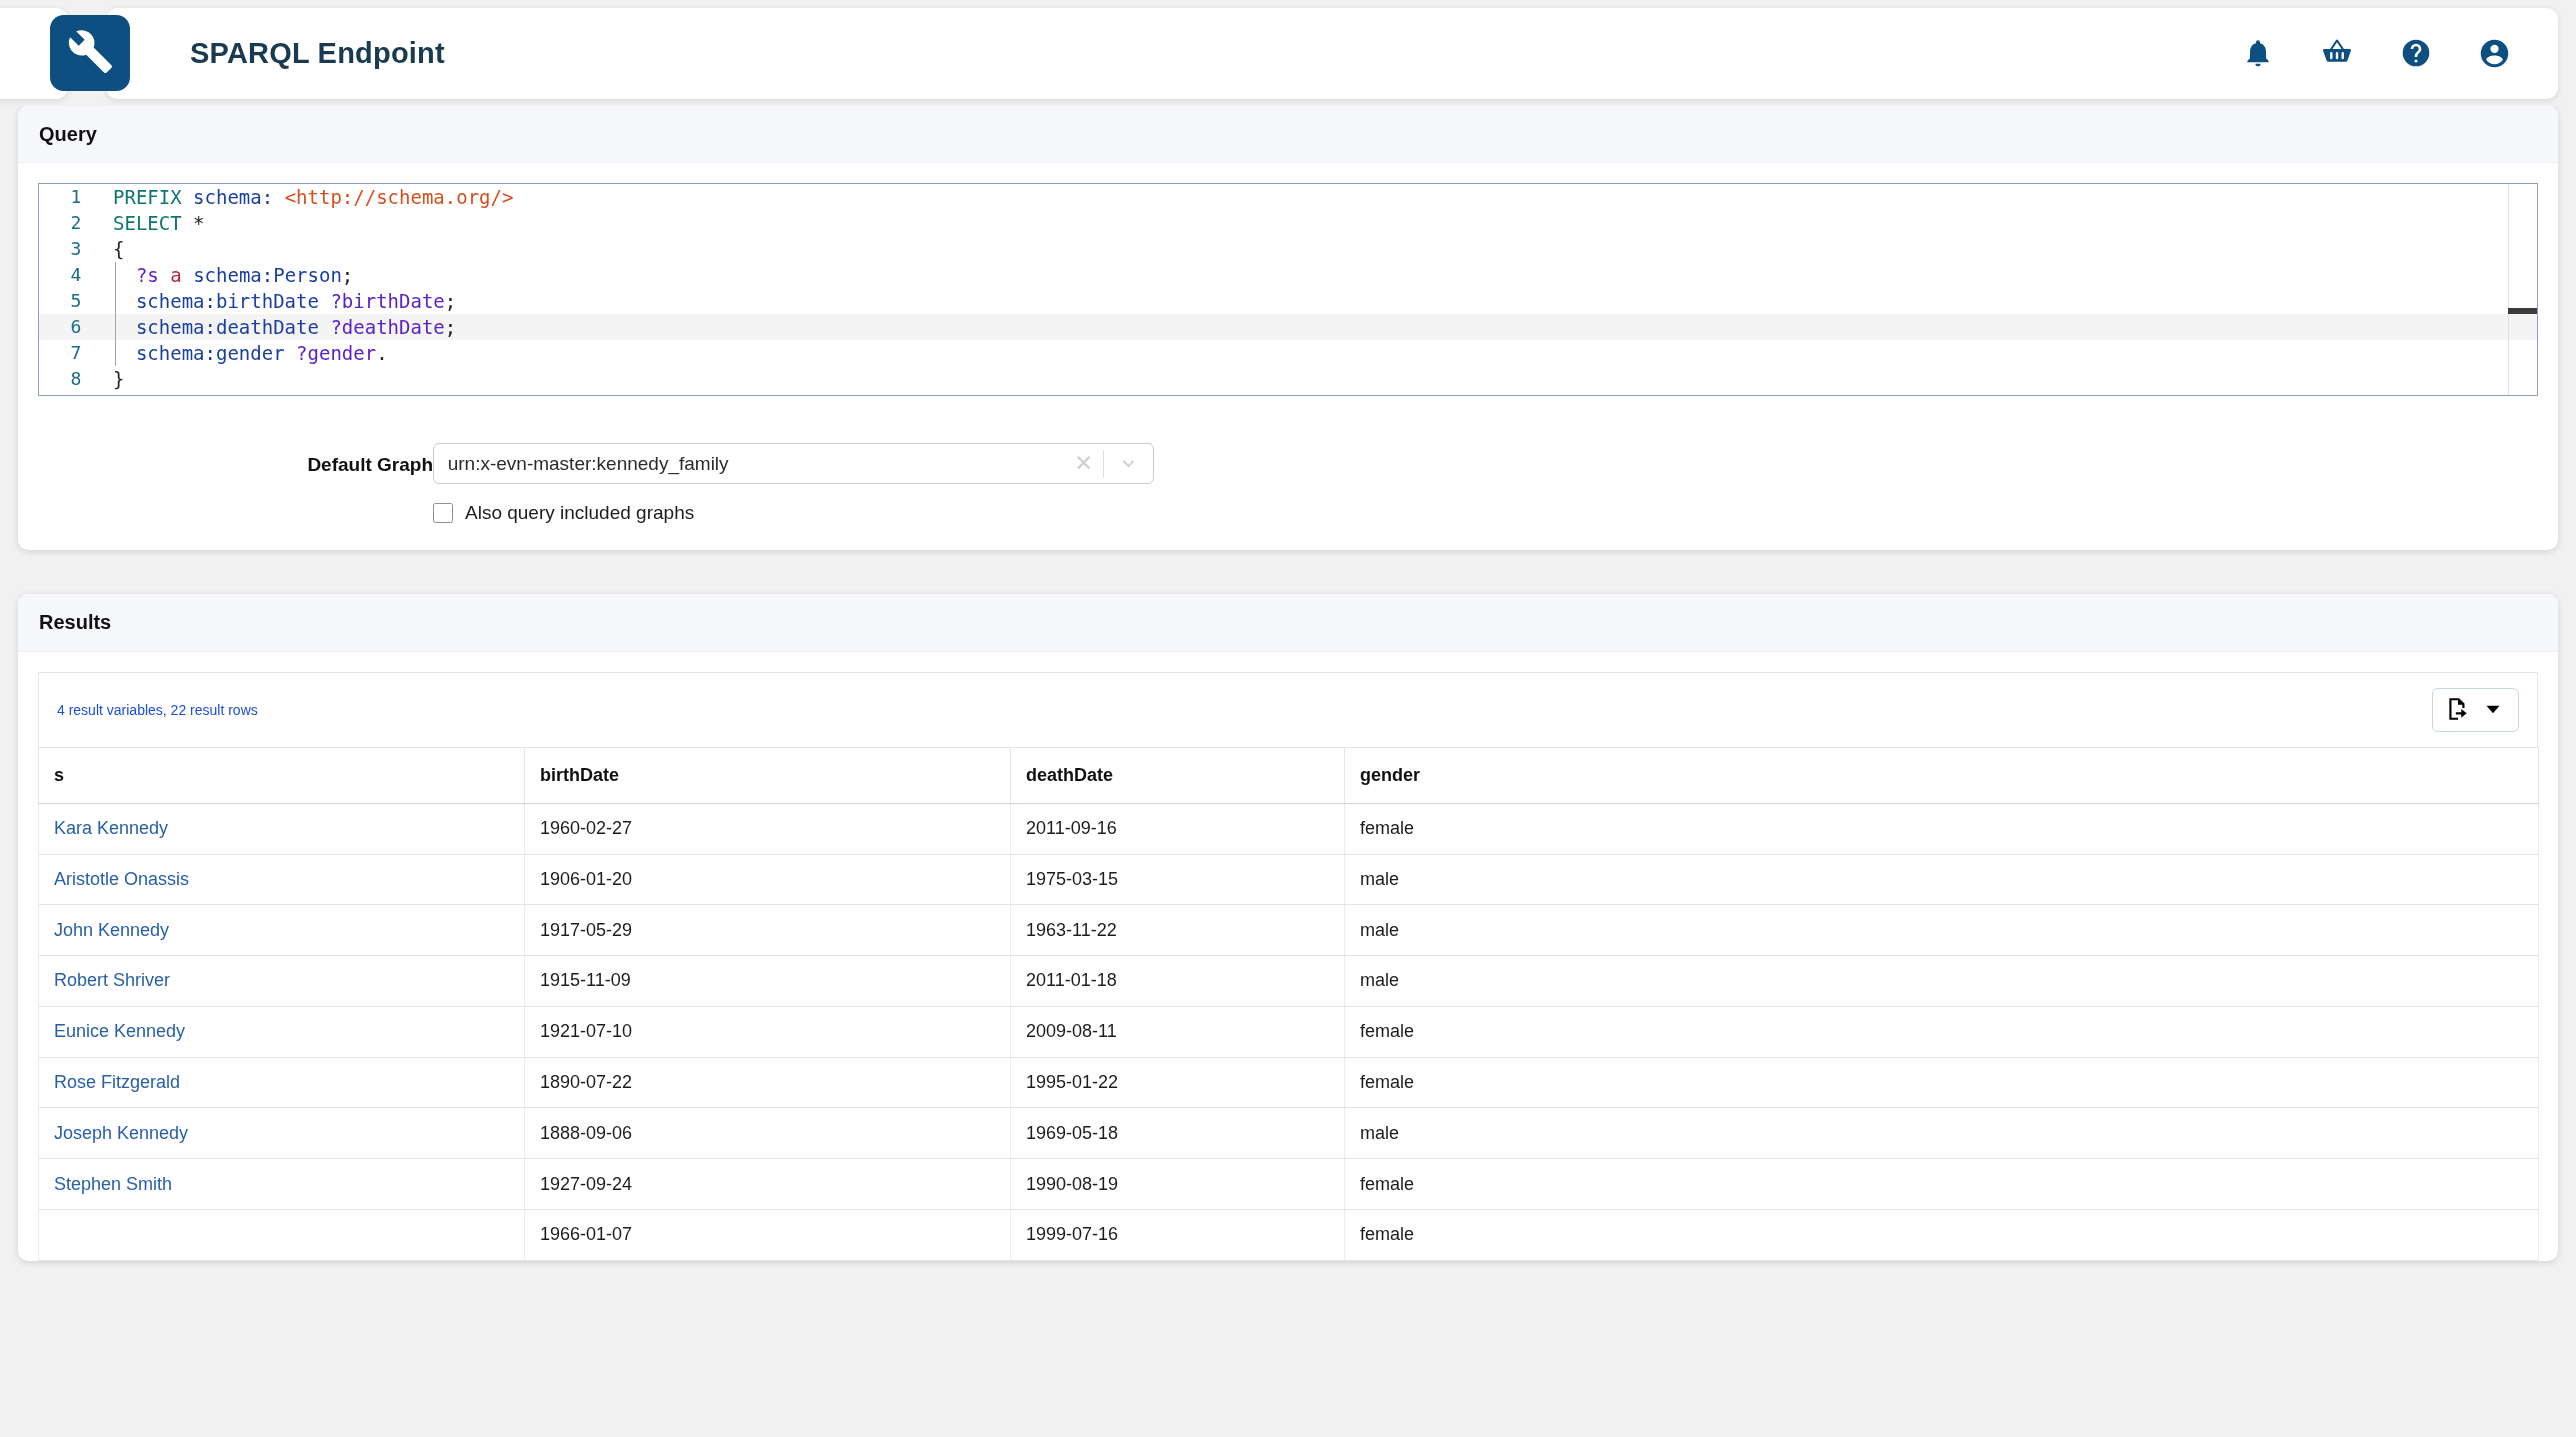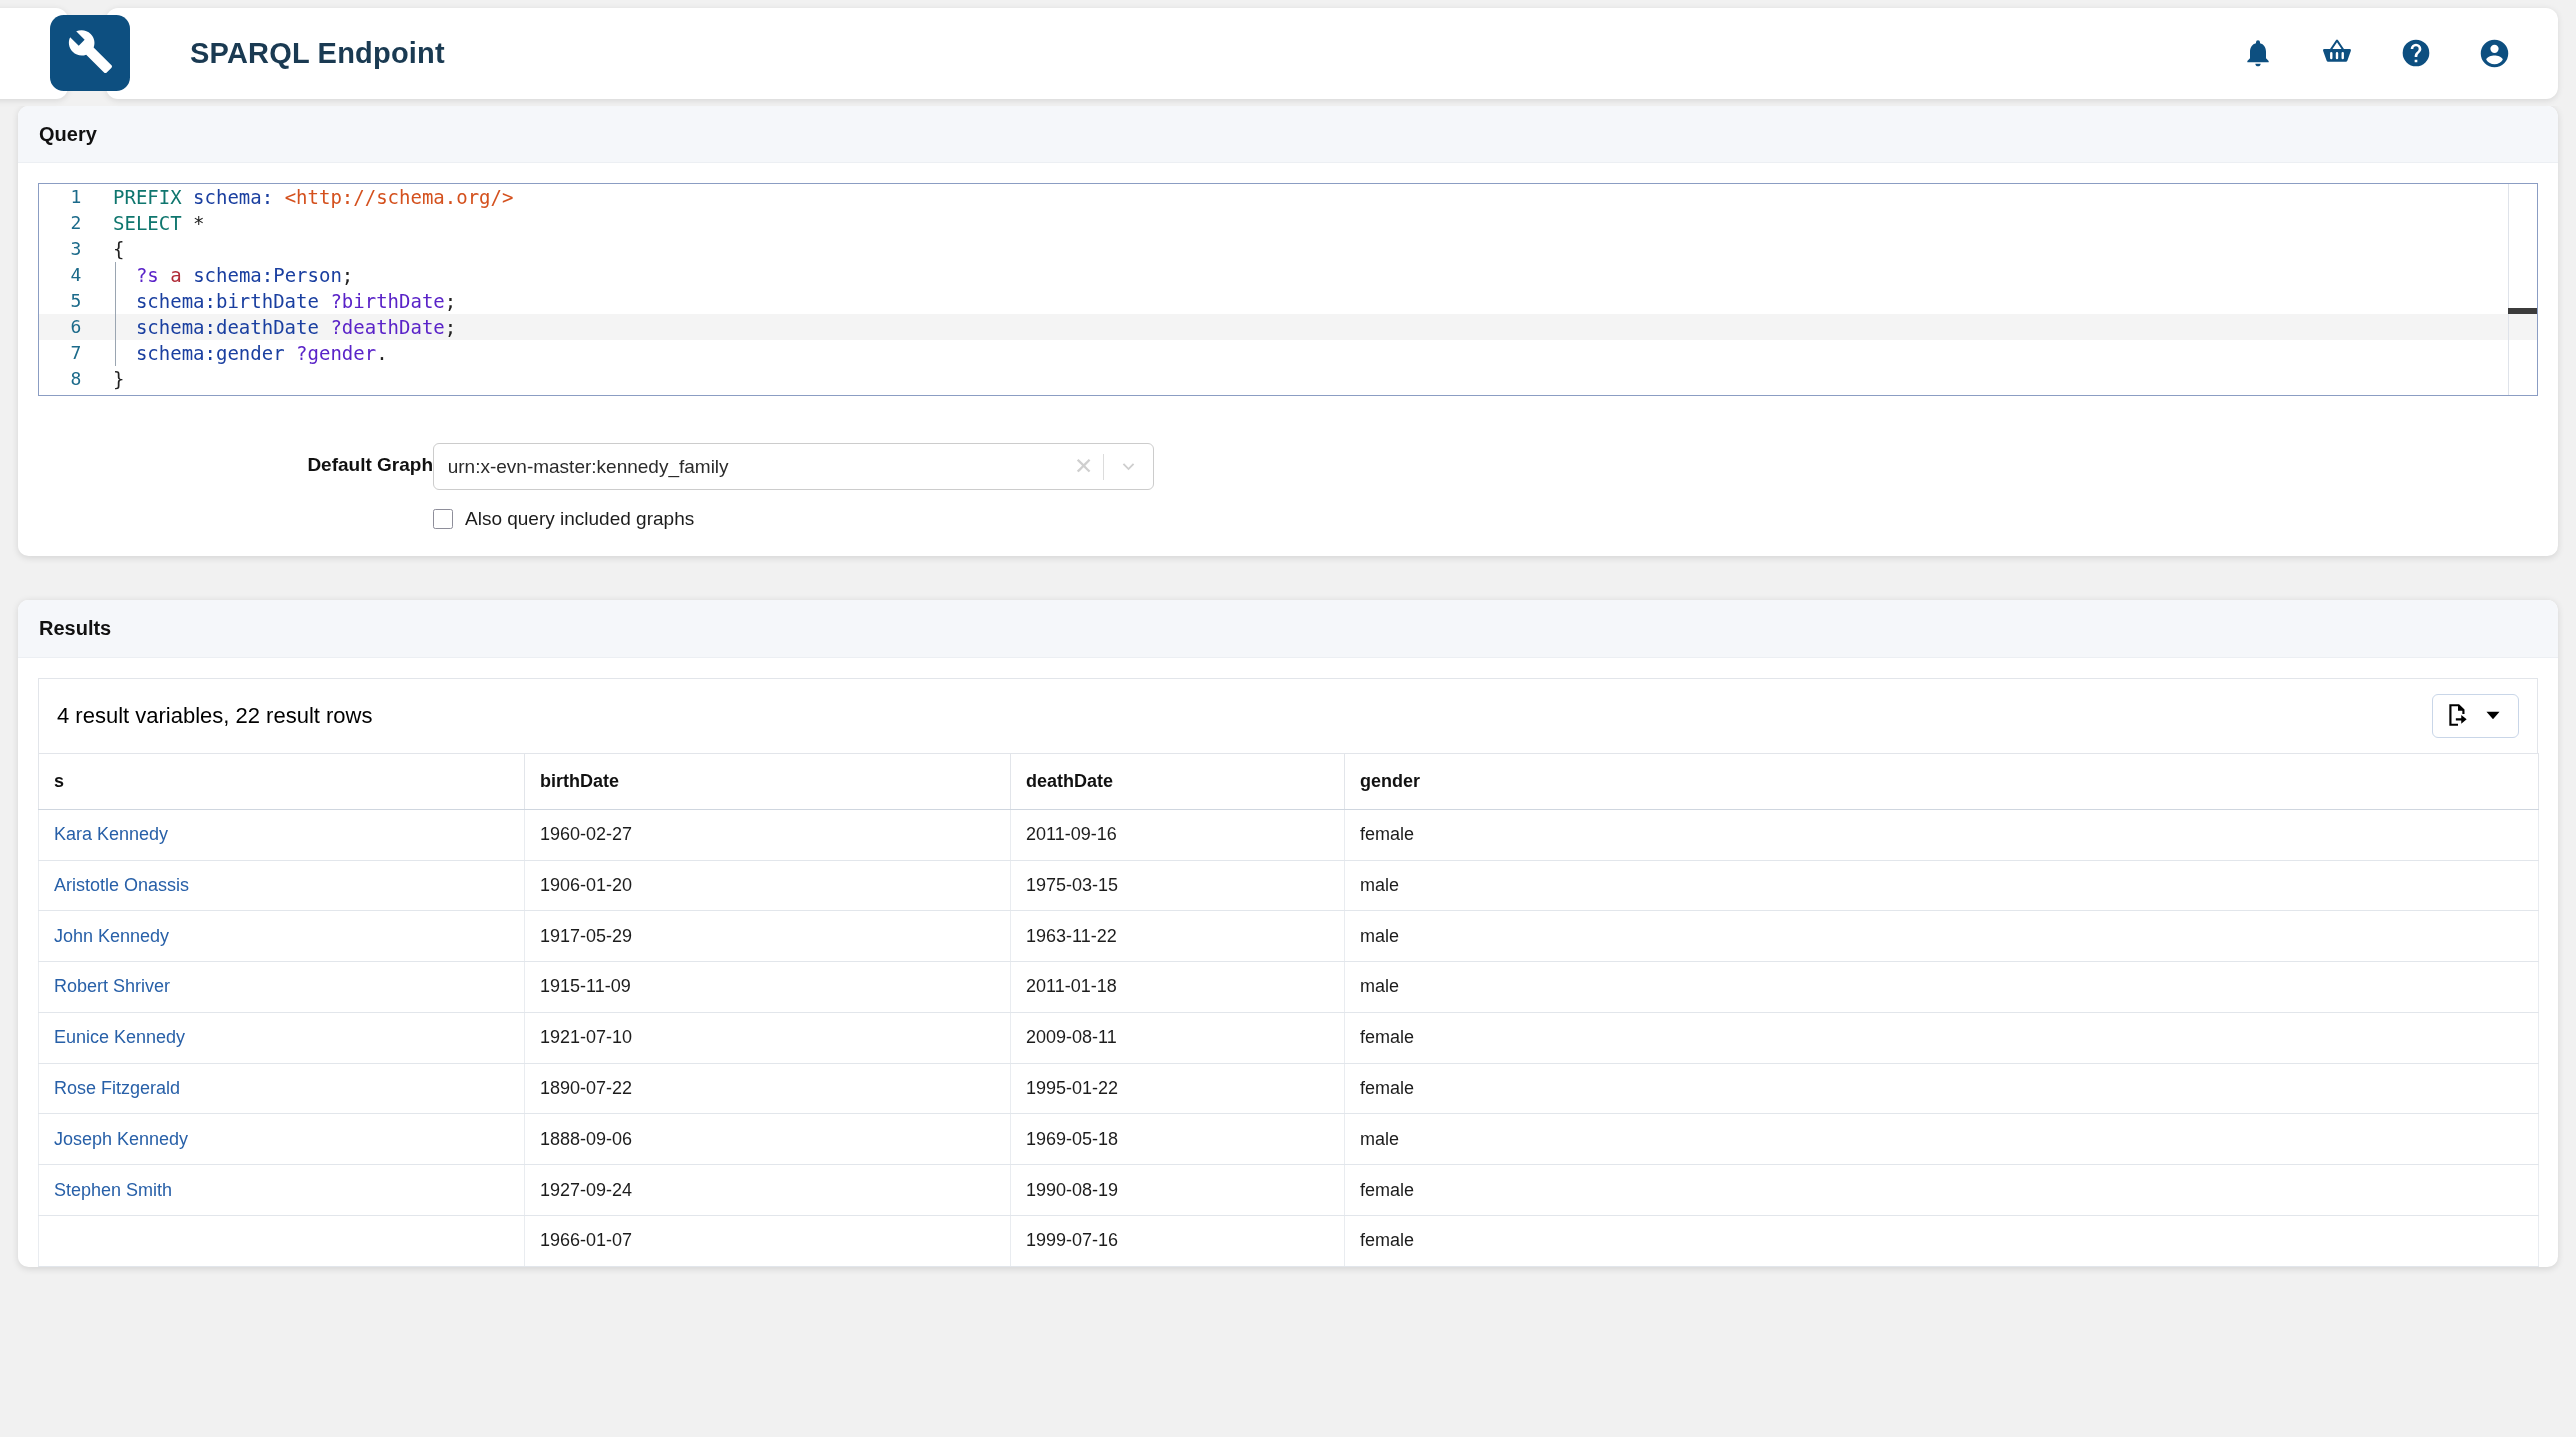--- a/index.html
+++ b/index.html
@@ -153,21 +153,21 @@
     padding-left: 32px;
     font-size: 19px;
     font-weight: bold;
     color: #111;
     padding-top: 10.6px;
     text-align: right;
   }
   .form-controls { flex: 1; }
   .select-box {
     width: 721px;
-    height: 47px;
+    height: 41px;
     border: 0.8px solid #ccc;
     border-radius: 6px;
     background: #fff;
     display: flex;
     align-items: center;
     padding: 0 0 0 13.7px;
   }
   .select-value {
     flex: 1;
     font-size: 19px;
@@ -226,21 +226,21 @@
 
   
   .results-bar {
     margin: 20px 20px 0 20px;
     border: 0.8px solid #e2e5ea;
     border-bottom: none;
     padding: 15px 18px;
     display: flex;
     align-items: center;
   }
-  .results-count { font-size: 22px; color: #000000; }
+  .results-count { font-size: 14px; color: #1d4ed8; }
   .export-btn {
     margin-left: auto;
     border: 0.8px solid #c9d6e8;
     border-radius: 6px;
     background: #fff;
     padding: 6.8px 12px;
     display: flex; align-items: center; gap: 9px;
     cursor: pointer;
   }
   .export-btn svg { width: 26px; height: 26px; }

